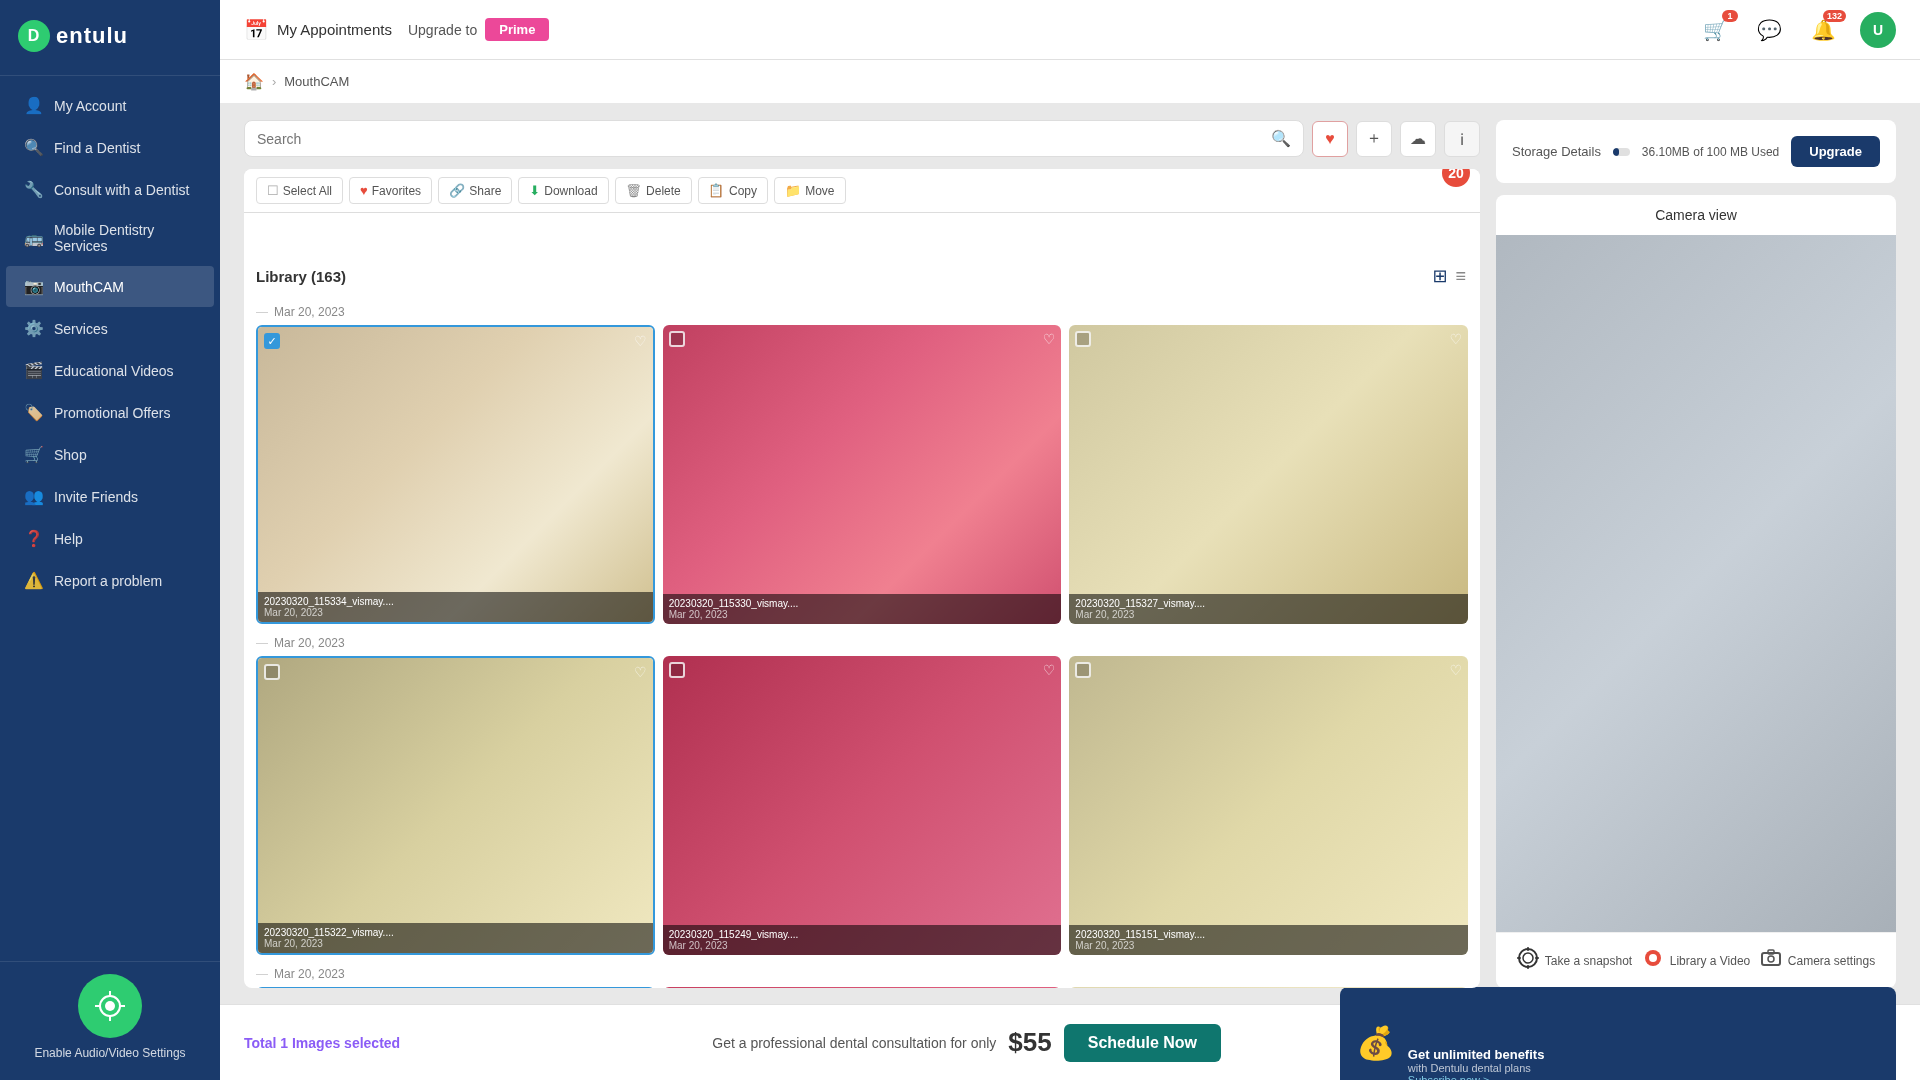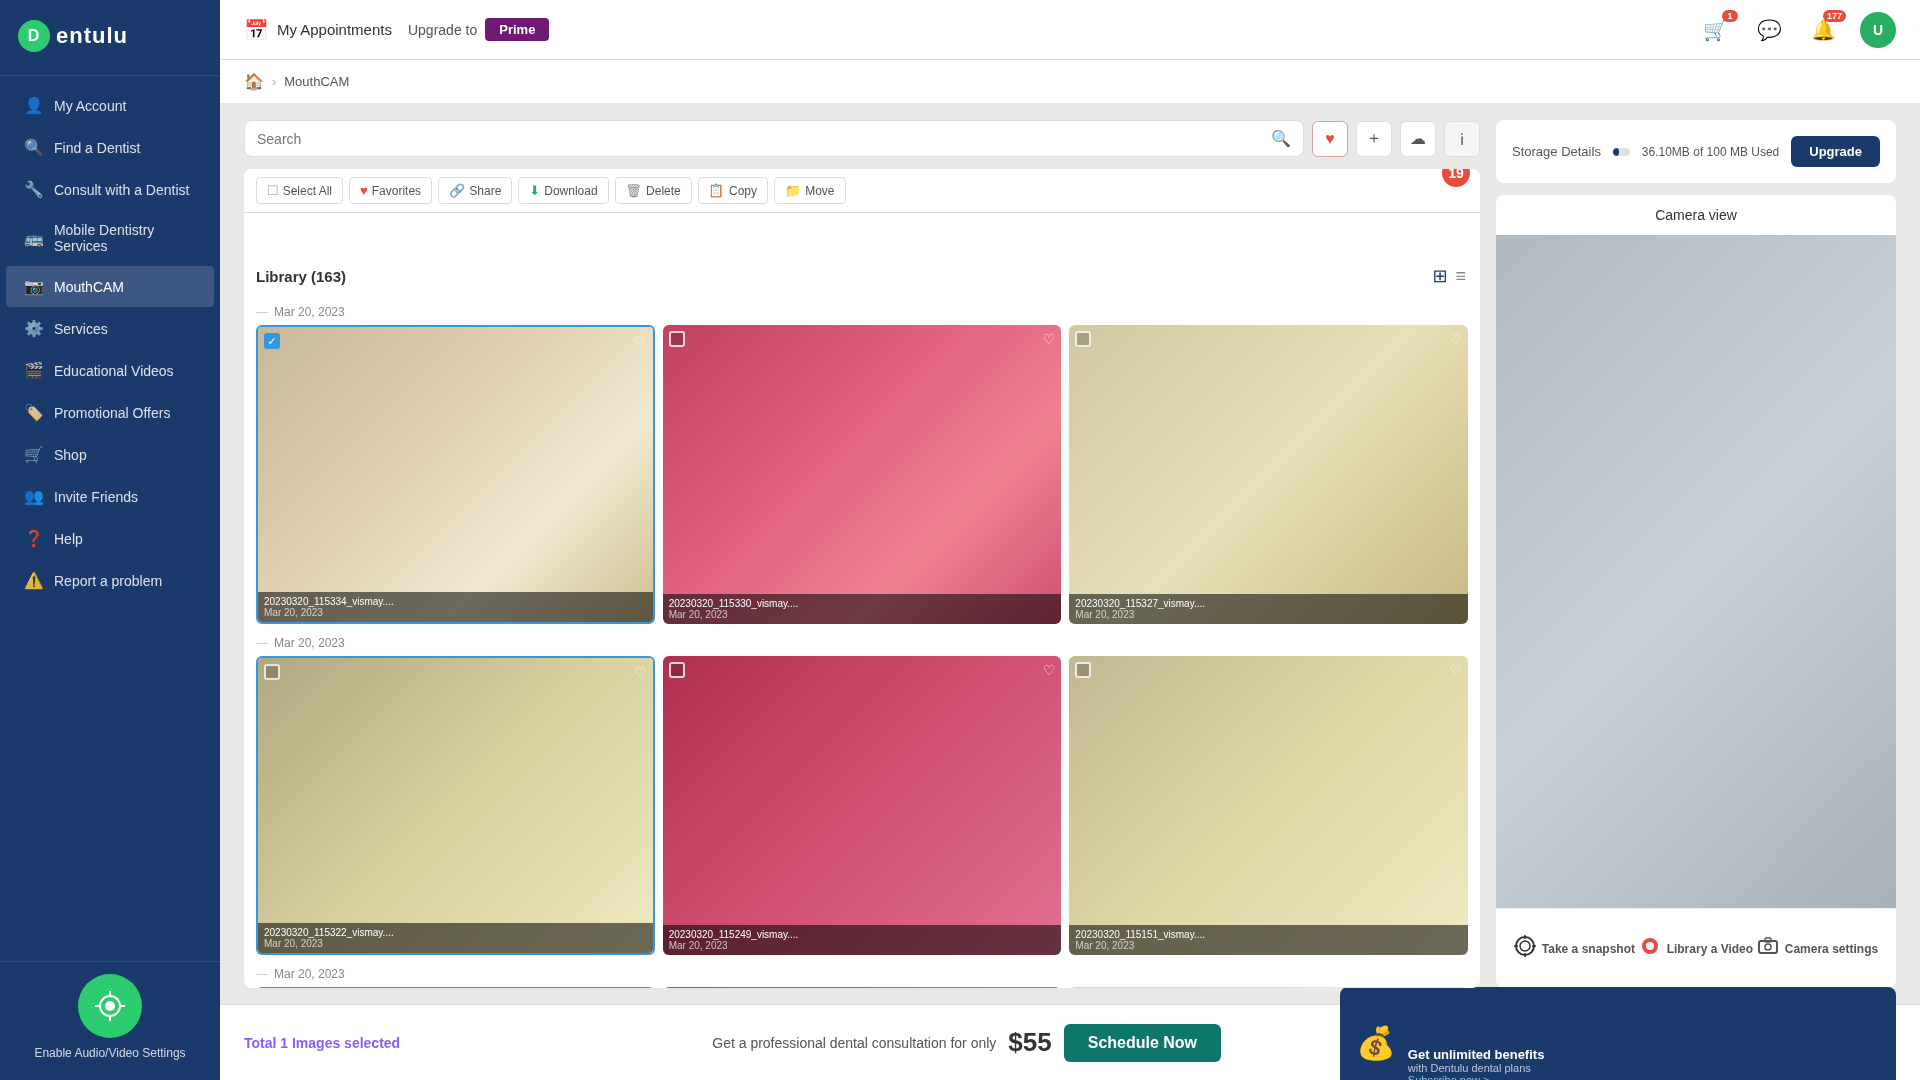--- a/index.html
+++ b/index.html
@@ -79,21 +79,21 @@
       gap: 16px;
     }
     .appointments-btn {
       display: flex; align-items: center; gap: 8px;
       font-size: 15px; font-weight: 500; color: #333;
       cursor: pointer;
     }
     .appointments-icon { font-size: 20px; color: #2ecc71; }
     .upgrade-section { display: flex; align-items: center; gap: 8px; font-size: 14px; color: #555; }
     .prime-badge {
-      background: #701a75;
+      background: #ec4899;
       color: white;
       padding: 4px 14px;
       border-radius: 4px;
       font-size: 13px;
       font-weight: 600;
       cursor: pointer;
     }
     .topbar-right { margin-left: auto; display: flex; align-items: center; gap: 18px; }
     .icon-btn {
       position: relative; width: 36px; height: 36px;
@@ -322,24 +322,23 @@
       display: flex;
       flex-direction: column;
     }
     .camera-title { padding: 12px 16px; font-size: 14px; font-weight: 500; color: #333; text-align: center; }
     .camera-view {
       flex: 1;
       background: linear-gradient(135deg, #b0b8c0 0%, #c8d0d8 50%, #a8b0b8 100%);
       min-height: 280px;
     }
     .camera-controls {
-      padding: 26px 16px;
+      padding: 14px 16px;
       display: flex; align-items: center; justify-content: space-around;
       border-top: 1px solid #f0f0f0;
-      font-weight: bold;
     }
     .camera-ctrl {
       display: flex; align-items: center; gap: 6px;
       font-size: 12px; color: #555; cursor: pointer;
     }
     .camera-ctrl .ctrl-icon { font-size: 18px; }
     .ctrl-snapshot .ctrl-icon { color: #333; }
     .ctrl-record .ctrl-icon { color: #e74c3c; }
     .ctrl-settings .ctrl-icon { color: #555; }
 
@@ -472,21 +471,21 @@
     <div class="topbar-right">
       <div class="icon-btn">
         🛒
         <span class="badge">1</span>
       </div>
       <div class="icon-btn">
         💬
       </div>
       <div class="icon-btn">
         🔔
-        <span class="badge">177</span>
+        <span class="badge">132</span>
       </div>
       <div class="avatar">U</div>
     </div>
   </div>
 
   <div id="content">
 
     <div id="breadcrumb">
       <span class="breadcrumb-home">🏠</span>
       <span class="breadcrumb-sep">›</span>
@@ -534,21 +533,21 @@
             <button class="toolbar-btn copy">
               <span class="tb-icon">📋</span>
               <span>Copy</span>
             </button>
             <button class="toolbar-btn move">
               <span class="tb-icon">📁</span>
               <span>Move</span>
             </button>
 
             <div style="position:absolute; top:-10px; right:10px; width:28px; height:28px; background:#e74c3c; border-radius:50%; color:white; font-size:14px; font-weight:700; display:flex; align-items:center; justify-content:center;">
-              <span>19</span>
+              <span>20</span>
             </div>
           </div>
 
           <div id="library-header">
             <span class="library-title">Library (163)</span>
             <div class="view-toggle">
               <button class="view-btn active">⊞</button>
               <button class="view-btn">≡</button>
             </div>
           </div>

